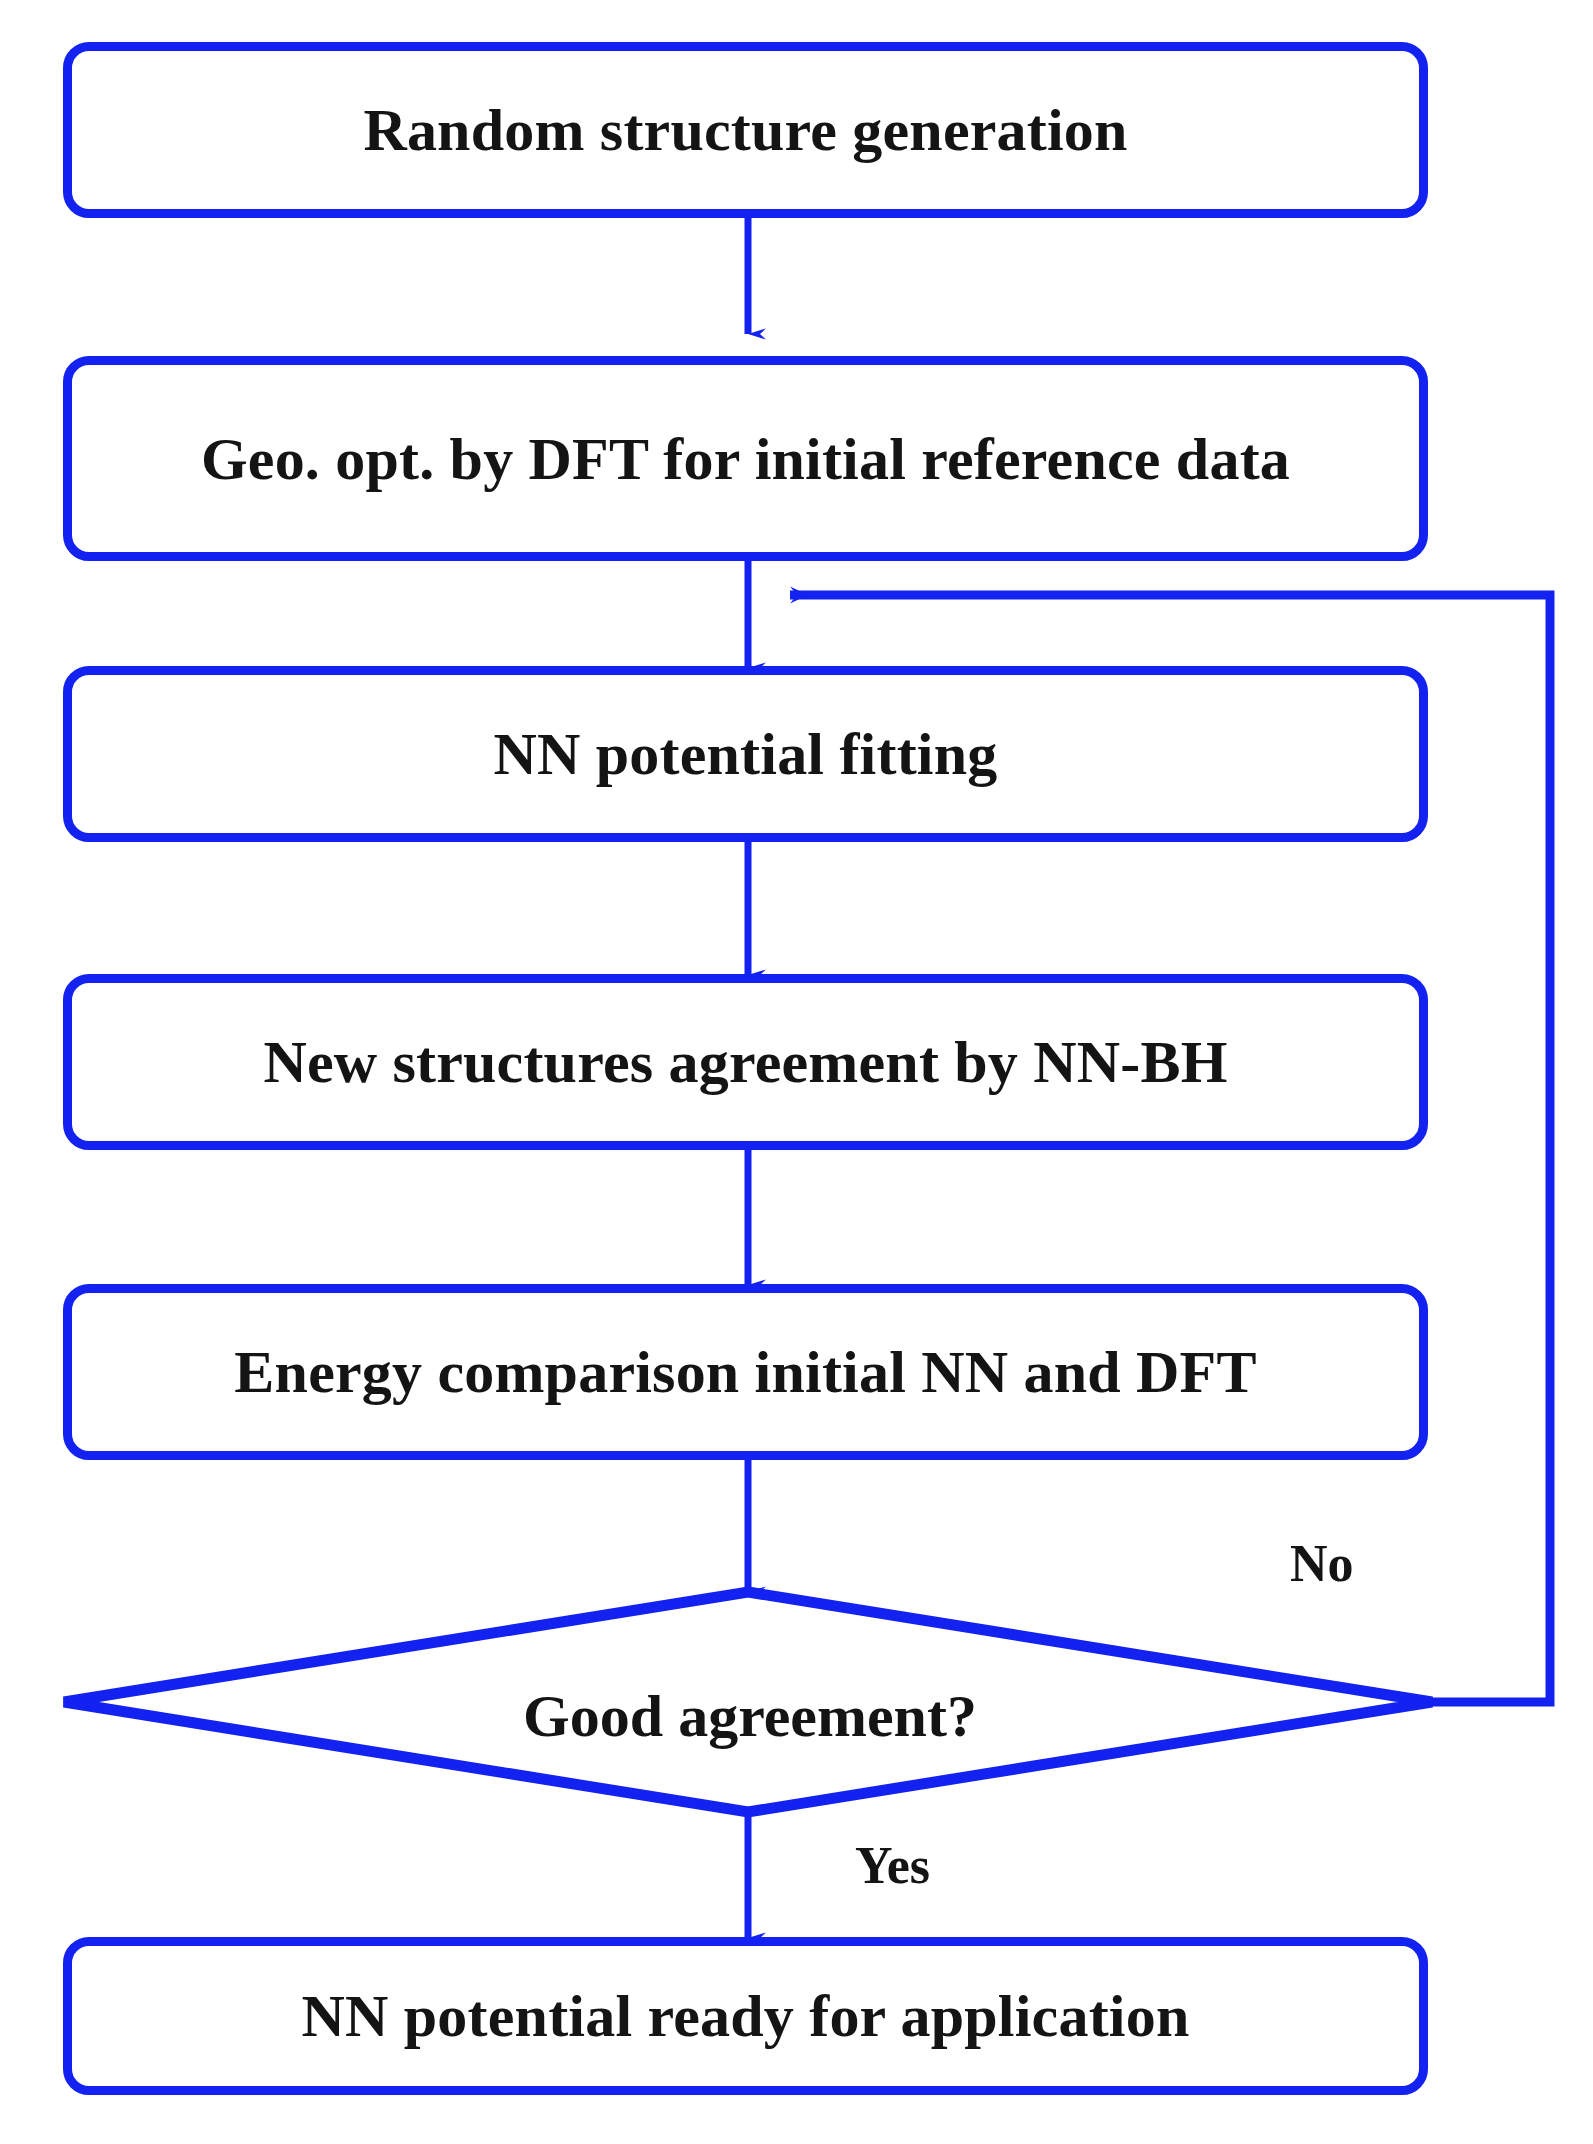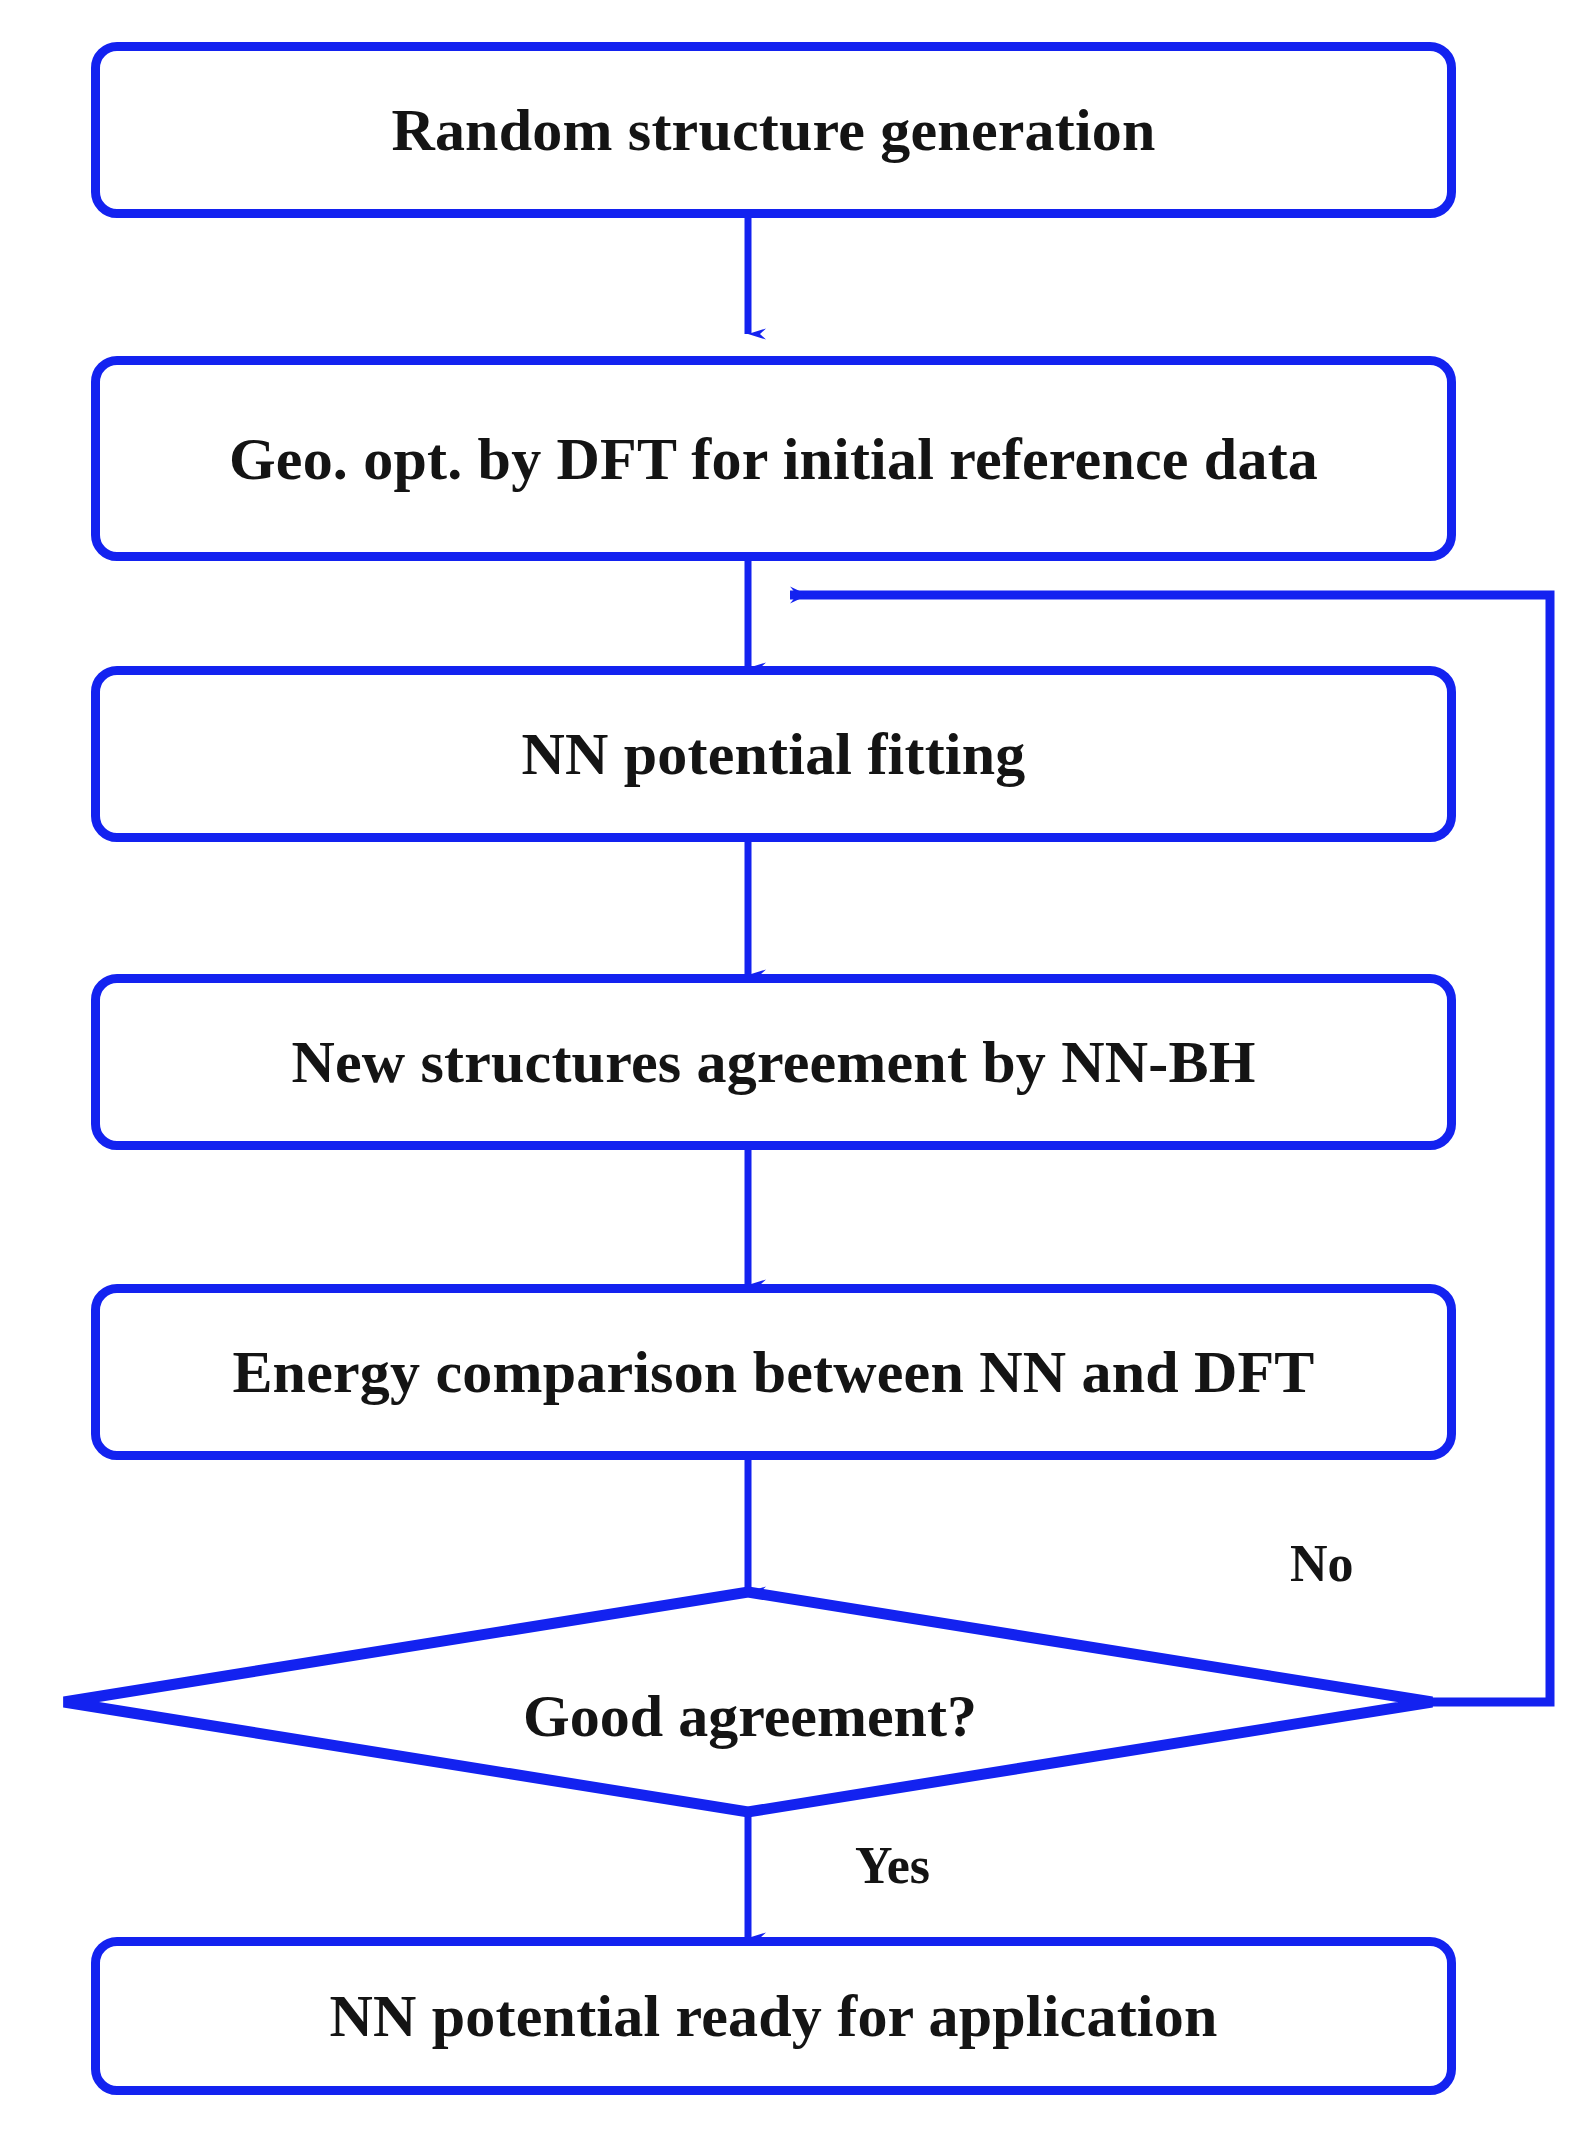--- a/index.html
+++ b/index.html
@@ -24,21 +24,20 @@
   }
   .node-box {
     position: absolute;
     box-sizing: border-box;
     border: 9px solid #1322f0;
     border-radius: 26px;
     background: #ffffff;
     display: flex;
     align-items: center;
     justify-content: center;
-    margin-left: 28px;
   }
   .node-label {
     font-family: "Liberation Serif", "DejaVu Serif", serif;
     font-weight: 700;
     font-size: 60px;
     color: #141414;
     letter-spacing: 0.2px;
     white-space: nowrap;
     text-align: center;
     line-height: 1;
@@ -111,21 +110,21 @@
 
   <div class="node-box" style="left:63px; top:666px; width:1365px; height:176px;">
     <span class="node-label">NN potential fitting</span>
   </div>
 
   <div class="node-box" style="left:63px; top:974px; width:1365px; height:176px;">
     <span class="node-label">New structures agreement by NN-BH</span>
   </div>
 
   <div class="node-box" style="left:63px; top:1284px; width:1365px; height:176px;">
-    <span class="node-label">Energy comparison between NN and DFT</span>
+    <span class="node-label">Energy comparison initial NN and DFT</span>
   </div>
 
   <div class="diamond-wrap" style="left:400px; top:1660px; width:700px; height:86px;">
     <span class="diamond-label">Good agreement?</span>
   </div>
 
   <span class="branch-label" style="left:1290px; top:1538px;">No</span>
 
   <span class="branch-label" style="left:855px; top:1840px;">Yes</span>
 

